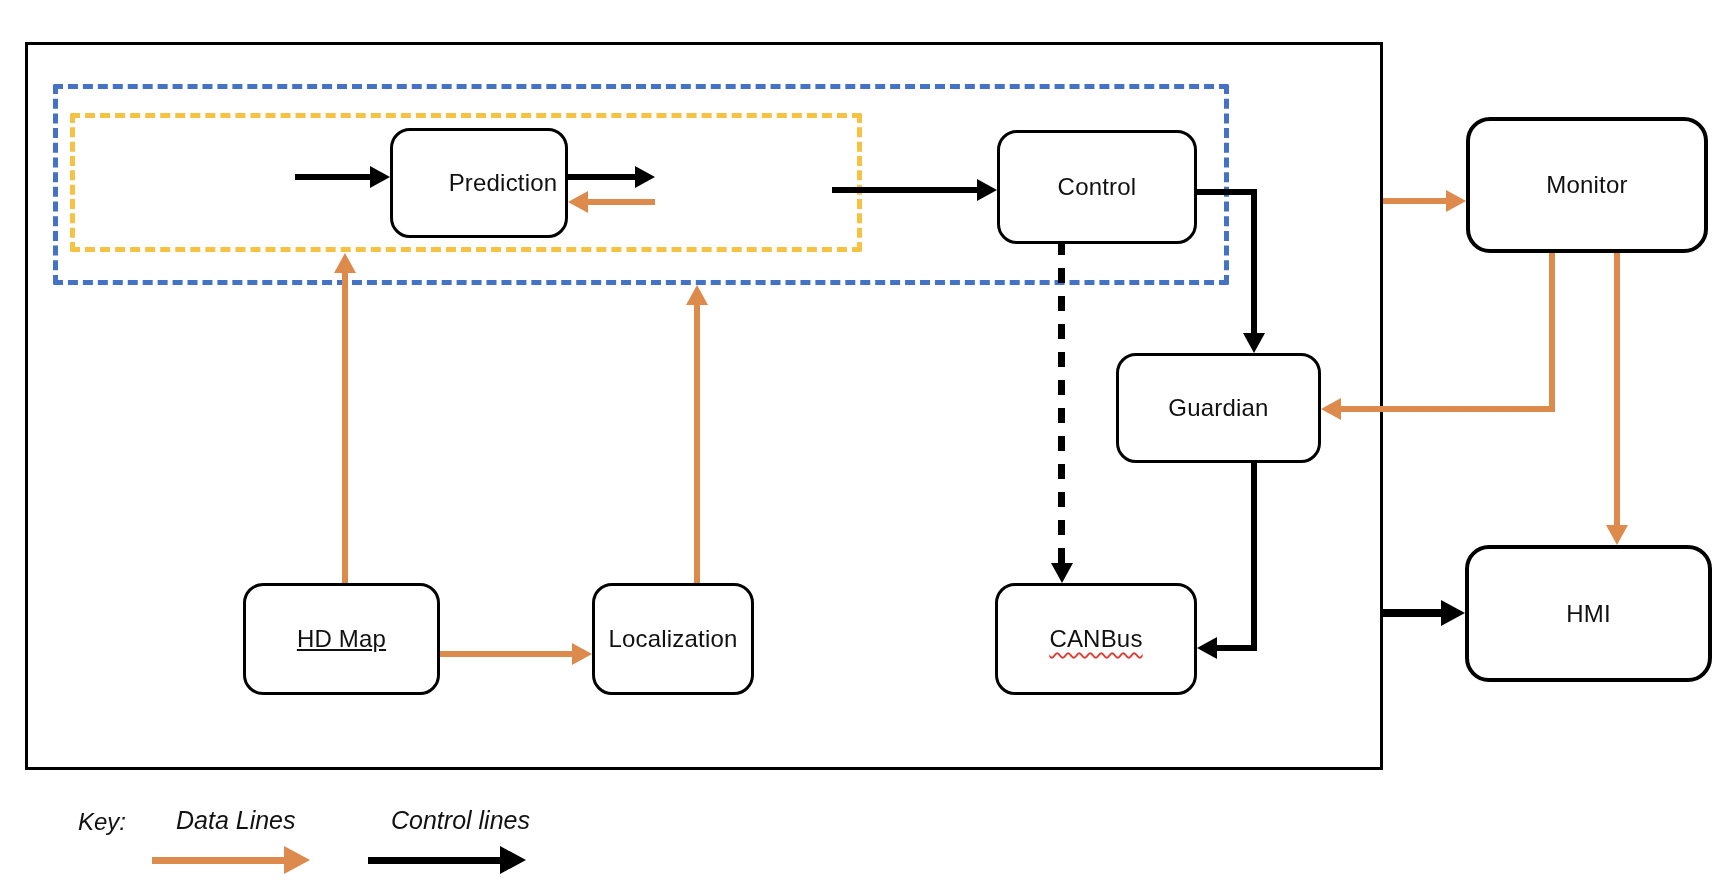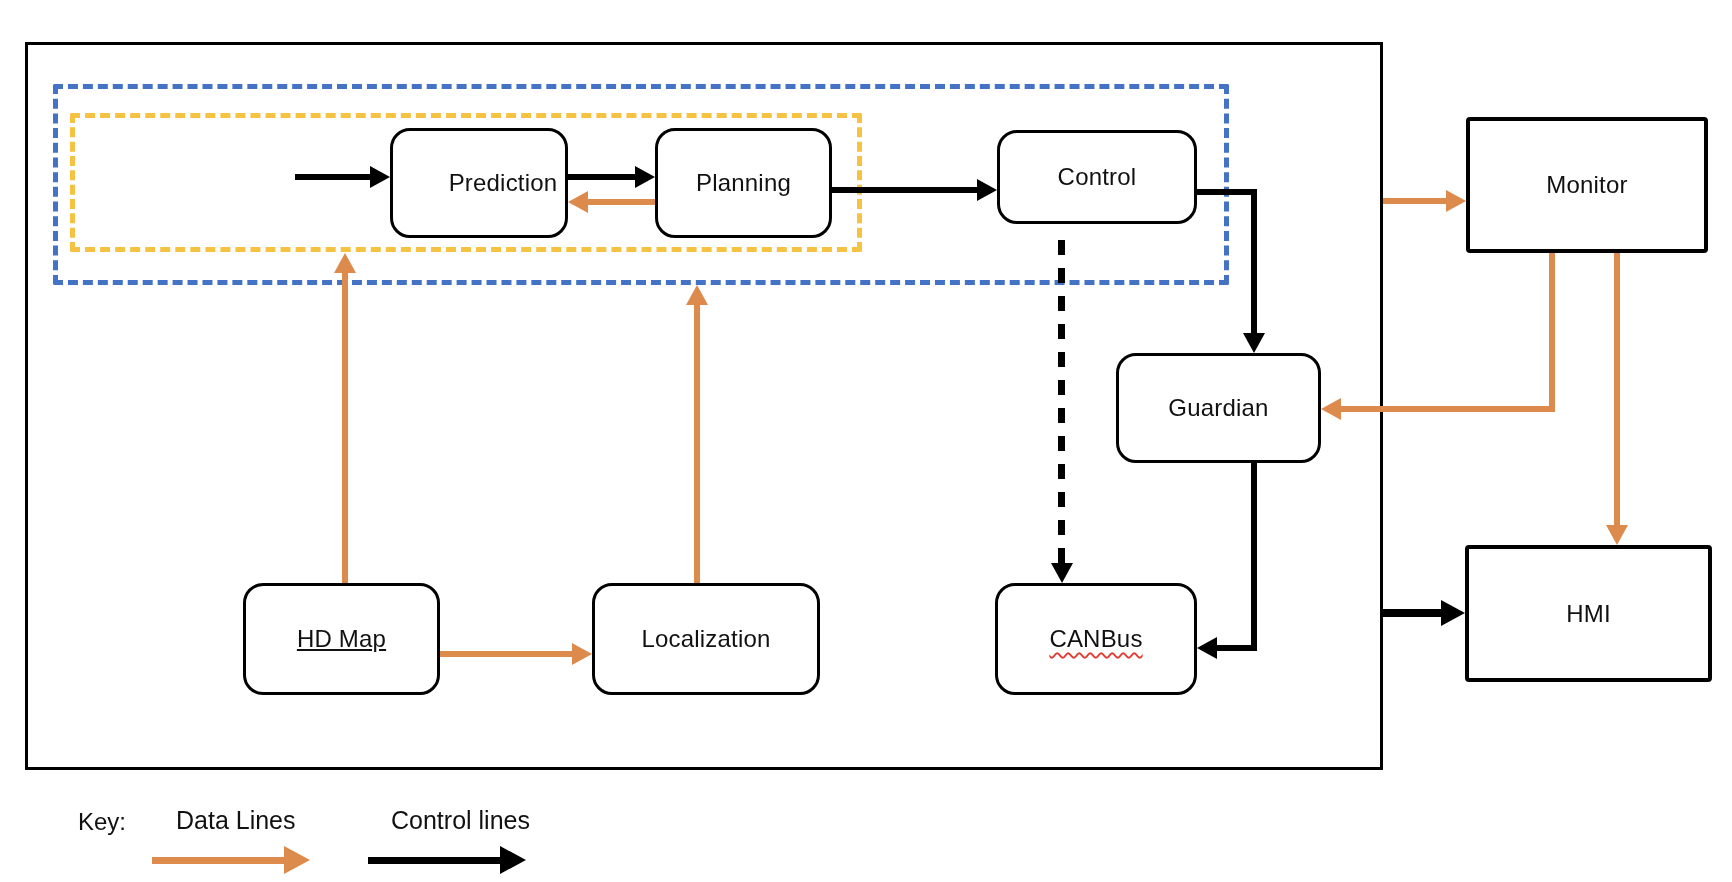--- a/index.html
+++ b/index.html
@@ -11,42 +11,42 @@
   .frame{position:absolute;box-sizing:border-box;background:transparent;}
   .frame.outer{border:3px solid #000;}
   .frame.blue{border:5px dashed var(--module-group-blue,#4472C4);border-radius:2px;}
   .frame.yellow{border:5px dashed var(--planning-group-yellow,#F5C242);border-radius:2px;}
   
   .node{
     position:absolute;box-sizing:border-box;border:3px solid #000;border-radius:20px;
     background:#fff;display:flex;align-items:center;justify-content:center;
     font-size:24px;letter-spacing:0.2px;
   }
-  .node.thick{border-width:4px;border-radius:4px;}
+  .node.thick{border-width:4px;border-radius:24px;}
   .node.perception{font-size:29px;}
   .node.canbus .lbl{
     text-decoration-line:underline;text-decoration-style:wavy;
     text-decoration-color:var(--spellcheck-underline-red,#E03C31);
     text-decoration-thickness:2px;text-underline-offset:5px;
   }
   
   .ln{position:absolute;background:currentColor;}
   .vdash{position:absolute;background:repeating-linear-gradient(180deg,currentColor 0 15px,transparent 15px 28px);}
   .orange{color:var(--data-line-orange,#DD8A4D);}
   .black{color:var(--control-line-black,#000000);}
   
   .ah{position:absolute;width:0;height:0;}
   .ah-right{border-top:11px solid transparent;border-bottom:11px solid transparent;border-left:20px solid currentColor;}
   .ah-left{border-top:11px solid transparent;border-bottom:11px solid transparent;border-right:20px solid currentColor;}
   .ah-up{border-left:11px solid transparent;border-right:11px solid transparent;border-bottom:20px solid currentColor;}
   .ah-down{border-left:11px solid transparent;border-right:11px solid transparent;border-top:20px solid currentColor;}
   .ah-right.big{border-top-width:14px;border-bottom-width:14px;border-left-width:26px;}
   .ah-right.mid{border-top-width:13px;border-bottom-width:13px;border-left-width:24px;}
   
-  .keytext{position:absolute;font-size:25px;color:#111;white-space:nowrap;}
+  .keytext{position:absolute;font-size:25px;color:#111;white-space:nowrap;font-style:italic;}
 </style>
 </head>
 <body>
 
 <div id="canvas">
 
   <div class="frame outer" style="left:25px;top:42px;width:1358px;height:728px;"></div>
   <div class="frame blue" style="left:53px;top:84px;width:1176px;height:201px;"></div>
   <div class="frame yellow" style="left:70px;top:113px;width:792px;height:139px;"></div>
 
@@ -91,39 +91,36 @@
 
   <div class="ln orange" style="left:1614px;top:253px;width:6px;height:272px;"></div>
   <div class="ah ah-down orange" style="left:1606px;top:525px;"></div>
 
   <div class="ln black" style="left:1383px;top:609px;width:62px;height:8px;"></div>
   <div class="ah ah-right mid black" style="left:1441px;top:600px;"></div>
 
   <div class="node" style="left:390px;top:128px;width:178px;height:110px;padding-left:48px;">
     <span class="lbl">Prediction</span>
   </div>
-  <div class="node" style="left:655px;top:128px;width:177px;height:110px;">
-    <span class="lbl">Planning</span>
-  </div>
-  <div class="node" style="left:997px;top:130px;width:200px;height:94px;">
+  <div class="node" style="left:997px;top:130px;width:200px;height:114px;">
     <span class="lbl">Control</span>
   </div>
   <div class="node thick" style="left:1466px;top:117px;width:242px;height:136px;">
     <span class="lbl">Monitor</span>
   </div>
   <div class="node" style="left:1116px;top:353px;width:205px;height:110px;">
     <span class="lbl">Guardian</span>
   </div>
   <div class="node thick" style="left:1465px;top:545px;width:247px;height:137px;">
     <span class="lbl">HMI</span>
   </div>
   <div class="node" style="left:243px;top:583px;width:197px;height:112px;text-decoration:underline;">
     <span class="lbl">HD Map</span>
   </div>
-  <div class="node" style="left:592px;top:583px;width:228px;height:112px;">
+  <div class="node" style="left:592px;top:583px;width:162px;height:112px;">
     <span class="lbl">Localization</span>
   </div>
   <div class="node canbus" style="left:995px;top:583px;width:202px;height:112px;">
     <span class="lbl">CANBus</span>
   </div>
 
   <div class="keytext" style="left:78px;top:808px;font-size:24px;">Key:</div>
   <div class="keytext" style="left:163px;top:806px;margin-left:13px;">Data Lines</div>
   <div class="ln orange" style="left:152px;top:857px;width:132px;height:7px;"></div>
   <div class="ah ah-right big orange" style="left:284px;top:846px;"></div>

